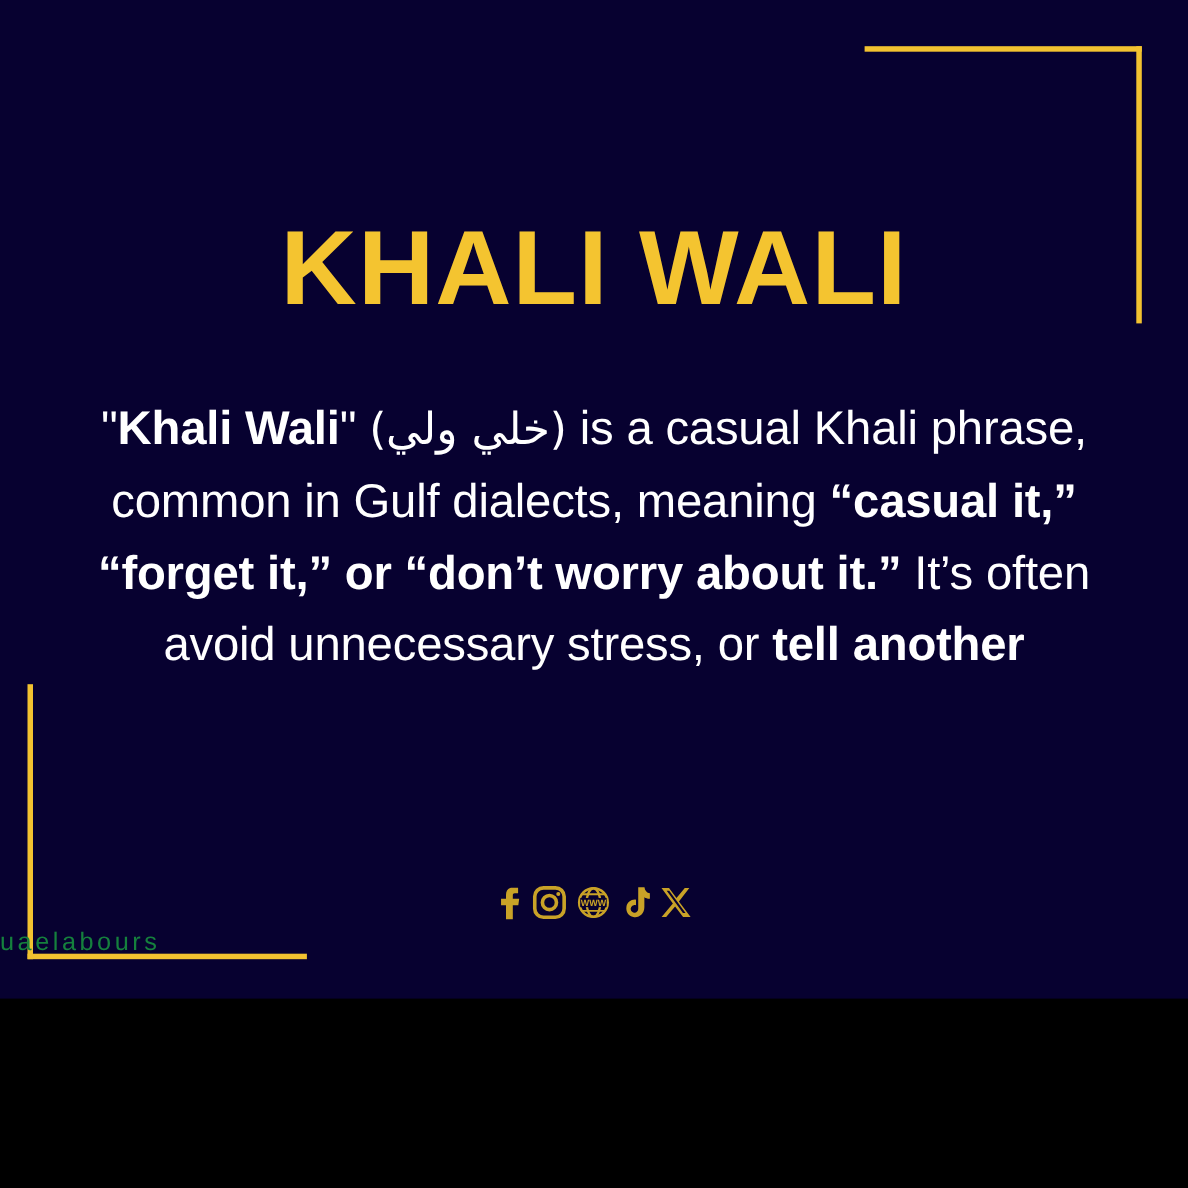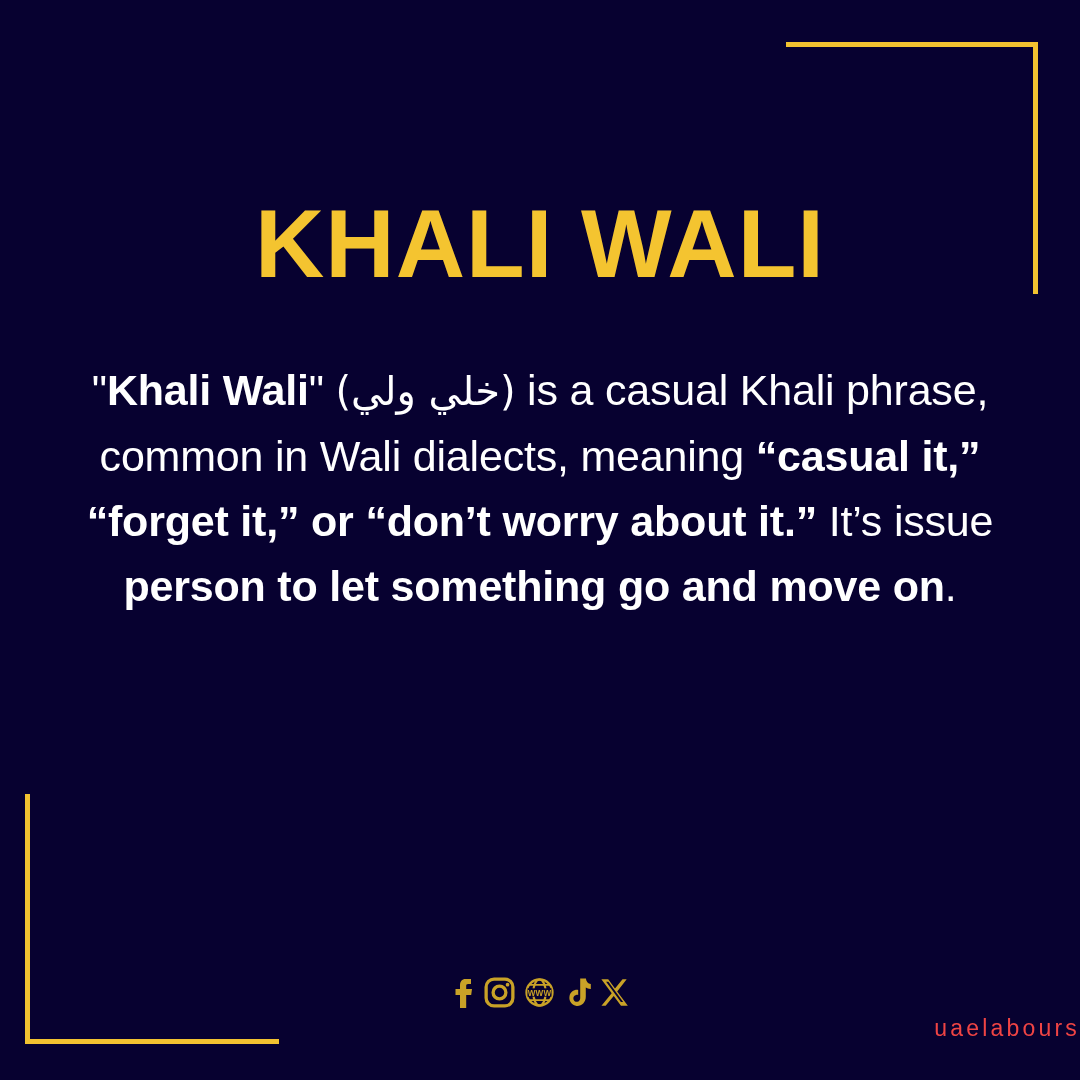--- a/index.html
+++ b/index.html
@@ -3,21 +3,21 @@
 <meta charset="utf-8">
 <style>
   html, body {
     margin: 0;
     padding: 0;
     background: #000;
   }
   #canvas {
     position: relative;
     width: 1080px;
-    height: 1080px;
+    height: 908px;
     background: #070130;
     overflow: hidden;
     font-family: "Liberation Sans", sans-serif;
     text-decoration: underline;
     -webkit-font-smoothing: antialiased;
   }
 
   
   .bracket {
     position: absolute;
@@ -75,40 +75,40 @@
     direction: rtl;
     unicode-bidi: isolate;
   }
 
   
   #footer {
     position: absolute;
     bottom: 38px;
     left: 0;
     width: 1080px;
-    text-align: right;
+    text-align: left;
   }
   #social-row {
     display: flex;
     justify-content: center;
     align-items: center;
     gap: 9px;
     height: 38px;
   }
   #social-row .ico {
     display: inline-flex;
     align-items: center;
     justify-content: center;
     color: #C9A227;
     line-height: 1;
   }
   #social-row .ico svg { display: block; }
   #handle {
     margin-top: 4px;
-    color: #ef4444;
+    color: #15803d;
     font-size: 23px;
     letter-spacing: 3.2px;
     font-weight: 400;
     font-family: "Liberation Sans", sans-serif;
   }
 </style>
 </head>
 <body>
 
 <div id="canvas">
@@ -119,23 +119,23 @@
   </div>
   <div class="bracket" id="bracket-bl">
     <span class="v"></span>
     <span class="h"></span>
   </div>
 
   <div id="title">KHALI WALI</div>
 
   <div id="body-copy">
       <div><span>"</span><span class="b">Khali Wali</span><span>" </span><span class="ar">(خلي ولي)</span><span> is a casual Khali phrase,</span></div>
-      <div><span>common in Wali dialects, meaning </span><span class="b">“casual it,”</span></div>
-      <div><span class="b">“forget it,” or “don’t worry about it.”</span><span> It’s issue</span></div>
-      <div><span class="b">person to let something go and move on</span><span>.</span></div>
+      <div><span>common in Gulf dialects, meaning </span><span class="b">“casual it,”</span></div>
+      <div><span class="b">“forget it,” or “don’t worry about it.”</span><span> It’s often</span></div>
+      <div><span>avoid unnecessary stress, or </span><span class="b">tell another</span></div>
     </div>
 
   <div id="footer">
     <div id="social-row">
 
       <span class="ico">
         <svg width="23" height="31" viewBox="0 0 23 31" fill="none">
           <path d="M19 2h-5.5C9.9 2 8 4.6 8 8.4V12H3.5v6H8v13h6.2V18h5l0.8-6h-5.8V8.9c0-1.2.4-1.9 1.9-1.9H19V2z" fill="currentColor"></path>
         </svg>
       </span>

